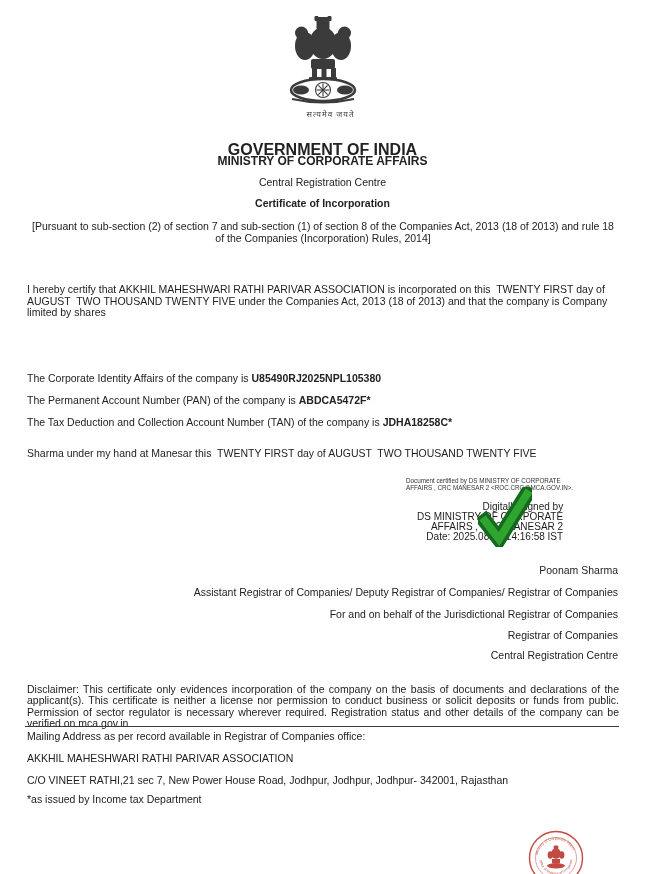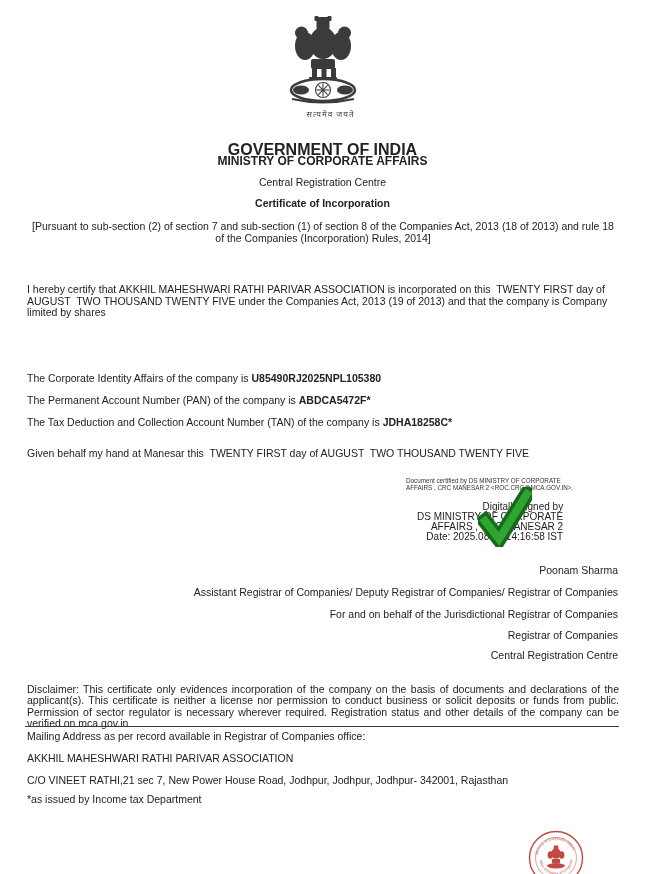--- a/index.html
+++ b/index.html
@@ -89,33 +89,33 @@
     </svg>
   </div>
   <div class="abs ctr motto">सत्यमेव जयते</div>
 
   <div class="abs ctr gov-line1">GOVERNMENT OF INDIA</div>
   <div class="abs ctr gov-line2">MINISTRY OF CORPORATE AFFAIRS</div>
   <div class="abs ctr crc-line">Central Registration Centre</div>
   <div class="abs ctr cert-title">Certificate of Incorporation</div>
   <div class="abs pursuant">[Pursuant to sub-section (2) of section 7 and sub-section (1) of section 8 of the Companies Act, 2013 (18 of 2013) and rule 18 of the Companies (Incorporation) Rules, 2014]</div>
 
-  <div class="abs certify prewrap">I hereby certify that AKKHIL MAHESHWARI RATHI PARIVAR ASSOCIATION is incorporated on this  TWENTY FIRST day of AUGUST  TWO THOUSAND TWENTY FIVE under the Companies Act, 2013 (19 of 2013) and that the company is Company limited by shares</div>
+  <div class="abs certify prewrap">I hereby certify that AKKHIL MAHESHWARI RATHI PARIVAR ASSOCIATION is incorporated on this  TWENTY FIRST day of AUGUST  TWO THOUSAND TWENTY FIVE under the Companies Act, 2013 (18 of 2013) and that the company is Company limited by shares</div>
 
   <div class="abs idline-cin">
     <span>The Corporate Identity Affairs of the company is </span><span class="b">U85490RJ2025NPL105380</span>
   </div>
   <div class="abs idline-pan">
     <span>The Permanent Account Number (PAN) of the company is </span><span class="b">ABDCA5472F*</span>
   </div>
   <div class="abs idline-tan">
     <span>The Tax Deduction and Collection Account Number (TAN) of the company is </span><span class="b">JDHA18258C*</span>
   </div>
 
-  <div class="abs given prewrap">Given behalf my hand at Manesar this  TWENTY FIRST day of AUGUST  TWO THOUSAND TWENTY FIVE</div>
+  <div class="abs given prewrap">Sharma under my hand at Manesar this  TWENTY FIRST day of AUGUST  TWO THOUSAND TWENTY FIVE</div>
 
   <div class="abs cert-note preline">Document certified by DS MINISTRY OF CORPORATE
 AFFAIRS , CRC MANESAR 2 &lt;ROC.CRC@MCA.GOV.IN&gt;.</div>
   <div class="abs digital">
     <div>Digitally signed by</div>
     <div>DS MINISTRY OF CORPORATE</div>
     <div>AFFAIRS , CRC MANESAR 2</div>
     <div>Date: 2025.08.21 14:16:58 IST</div>
   </div>
   <div class="abs checkmark">

